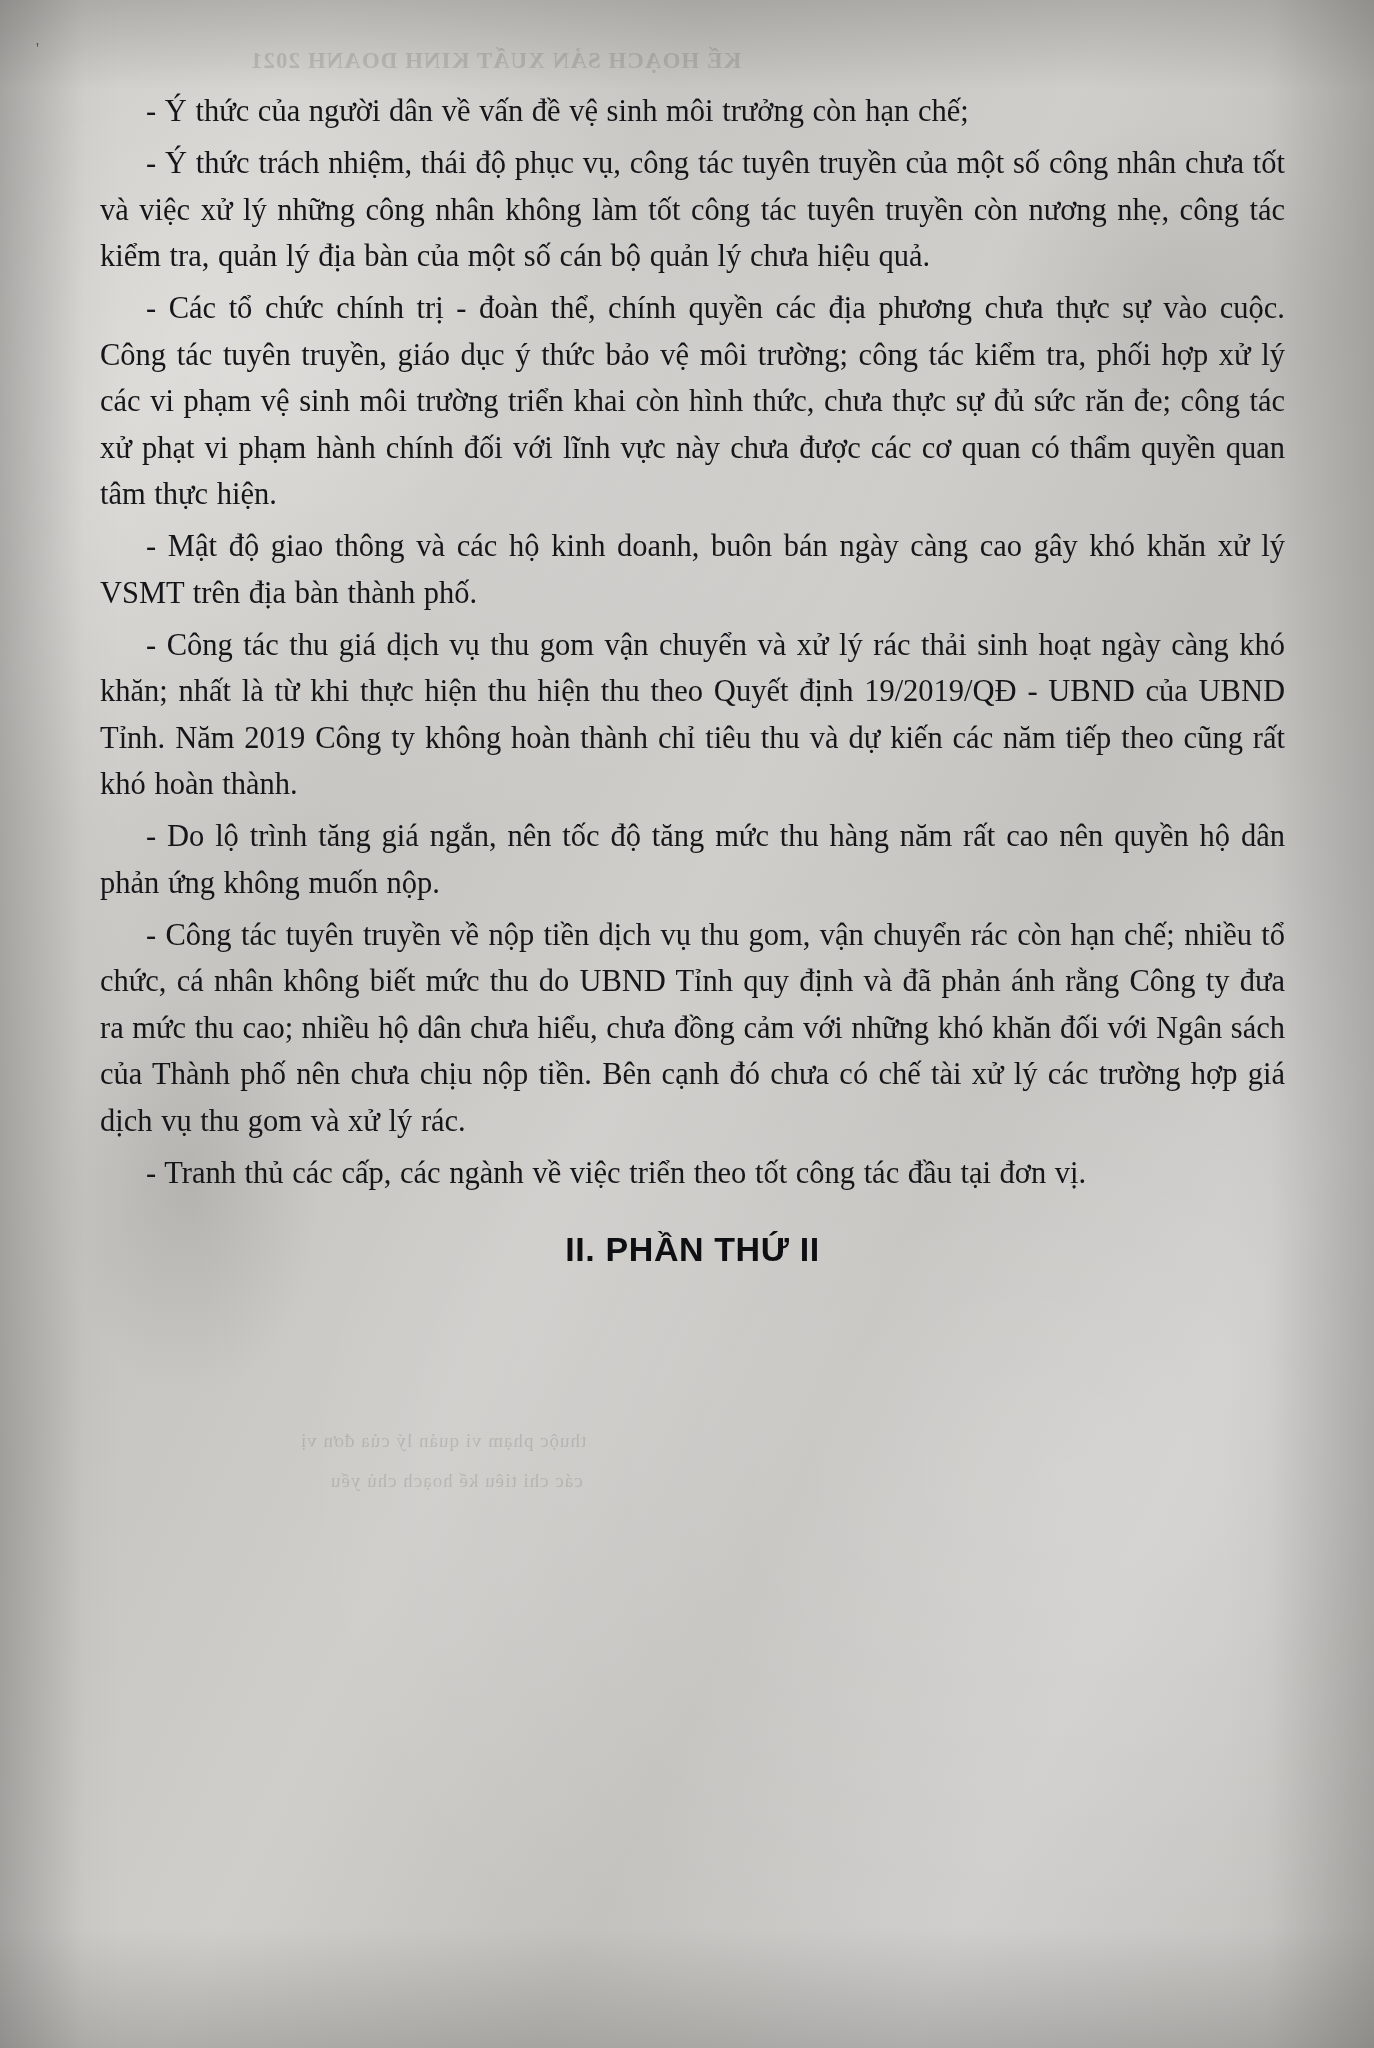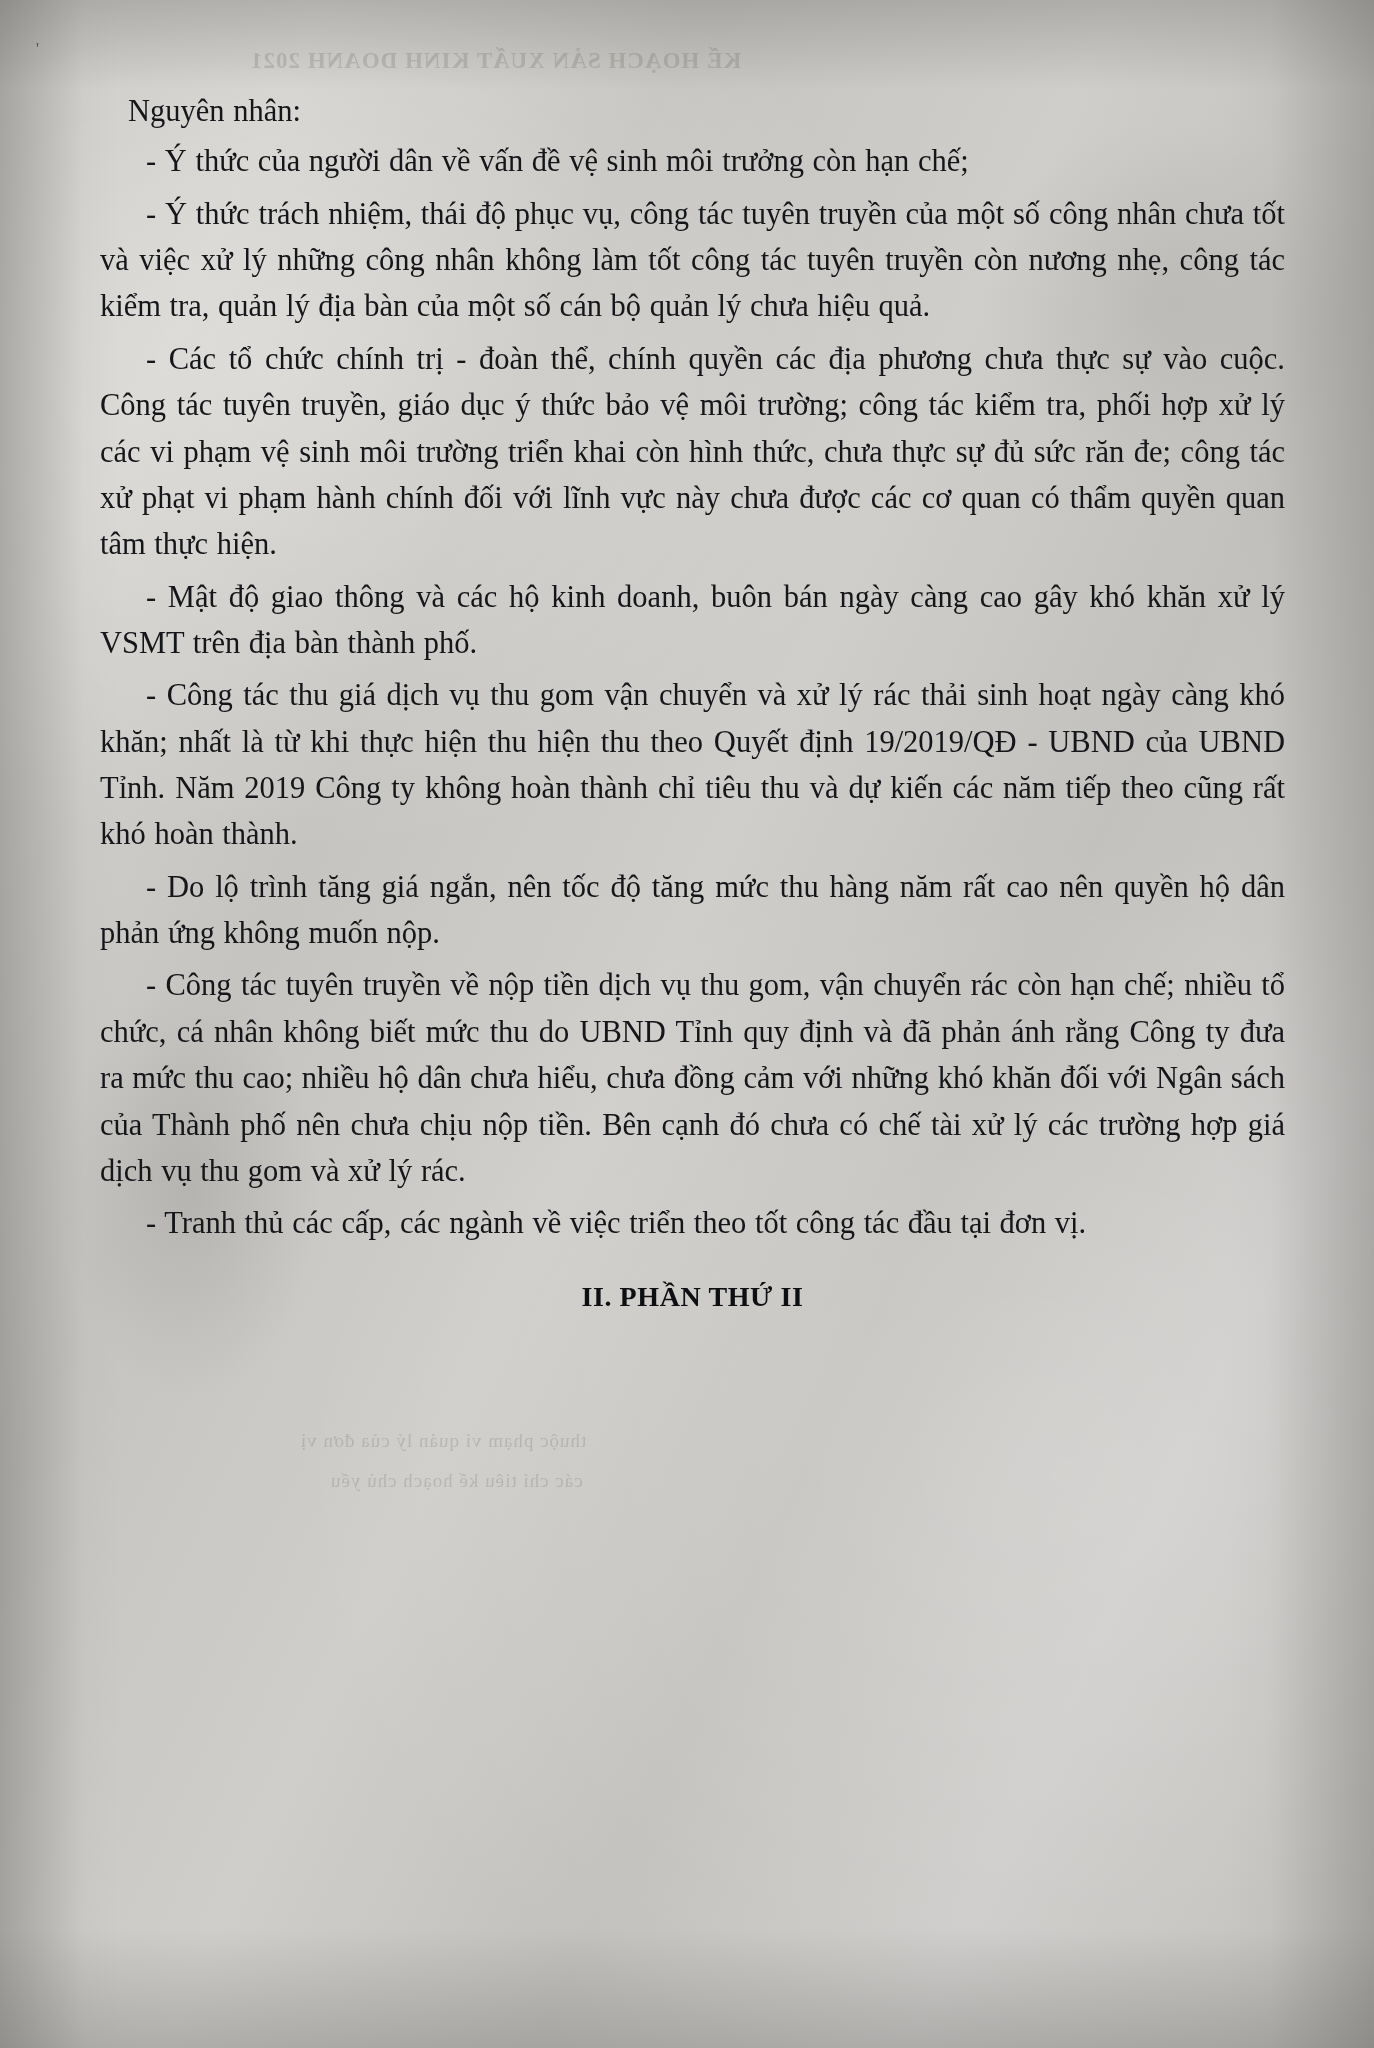--- a/index.html
+++ b/index.html
@@ -99,25 +99,25 @@
     font-family: "Liberation Serif", serif;
     word-spacing: 1px;
   }
   p.lead {
     text-indent: 28px;
     margin-bottom: 4px;
   }
   .heading {
     margin: 34px 0 0 0;
     text-align: center;
-    font-size: 28px;
+    font-size: 34px;
     font-weight: bold;
     color: #0e0f12;
     letter-spacing: 0.6px;
-    font-family: Liberation Serif, serif;
+    font-family: Liberation Sans, sans-serif;
   }
   .heading.sub {
     margin-top: 22px;
   }
   .mark {
     position: absolute;
     left: 36px;
     top: 44px;
     width: 8px;
     height: 10px;
@@ -139,21 +139,20 @@
   <div class="blotch-b"></div>
 
   <div class="mark">'</div>
 
   <div class="bleed b1">KẾ HOẠCH SẢN XUẤT KINH DOANH 2021</div>
   <div class="bleed b2">thuộc phạm vi quản lý của đơn vị</div>
   <div class="bleed b3">các chỉ tiêu kế hoạch chủ yếu</div>
 
   <div class="content">
 
-    <p class="para lead">Nguyên nhân:</p>
 
     <p class="para">- Ý thức của người dân về vấn đề vệ sinh môi trưởng còn hạn chế;</p>
     <p class="para">- Ý thức trách nhiệm, thái độ phục vụ, công tác tuyên  truyền của một số công nhân chưa tốt và việc xử lý những công nhân không làm tốt công tác tuyên truyền còn nương nhẹ, công tác kiểm tra, quản lý địa bàn của một số cán bộ quản lý chưa hiệu quả.</p>
     <p class="para">- Các tổ chức chính trị - đoàn thể, chính quyền các địa phương chưa thực sự vào cuộc. Công tác tuyên truyền, giáo dục ý thức bảo vệ môi trường; công tác kiểm tra, phối hợp xử lý các vi phạm vệ sinh môi trường triển khai còn hình thức, chưa thực sự đủ sức răn đe; công tác xử phạt vi phạm hành chính đối với lĩnh vực này chưa được các cơ quan có thẩm quyền quan tâm thực hiện.</p>
     <p class="para">- Mật độ giao thông và các hộ kinh doanh, buôn bán ngày càng cao gây khó khăn xử lý VSMT trên địa bàn thành phố.</p>
     <p class="para">- Công tác thu giá dịch vụ thu gom vận chuyển và xử lý rác thải sinh hoạt ngày càng khó khăn; nhất là từ khi thực hiện thu hiện thu theo Quyết định 19/2019/QĐ - UBND của UBND Tỉnh. Năm 2019 Công ty không hoàn thành chỉ tiêu thu và dự kiến các năm tiếp theo cũng rất khó hoàn thành.</p>
     <p class="para">- Do lộ trình tăng giá ngắn, nên tốc độ tăng mức thu hàng năm rất cao nên quyền hộ dân phản ứng không muốn nộp.</p>
     <p class="para">- Công tác tuyên truyền về nộp tiền dịch vụ thu gom, vận chuyển rác còn hạn chế; nhiều tổ chức, cá nhân không biết mức thu do UBND Tỉnh quy định và đã phản ánh rằng Công ty đưa ra mức thu cao; nhiều hộ dân chưa hiểu, chưa đồng cảm với những khó khăn đối với Ngân sách của Thành phố nên chưa chịu nộp tiền. Bên cạnh đó chưa có chế tài xử lý các trường hợp giá dịch vụ thu gom và xử lý rác.</p>
     <p class="para">- Tranh thủ các cấp, các ngành về việc triển theo tốt công tác đầu tại đơn vị.</p>
 

